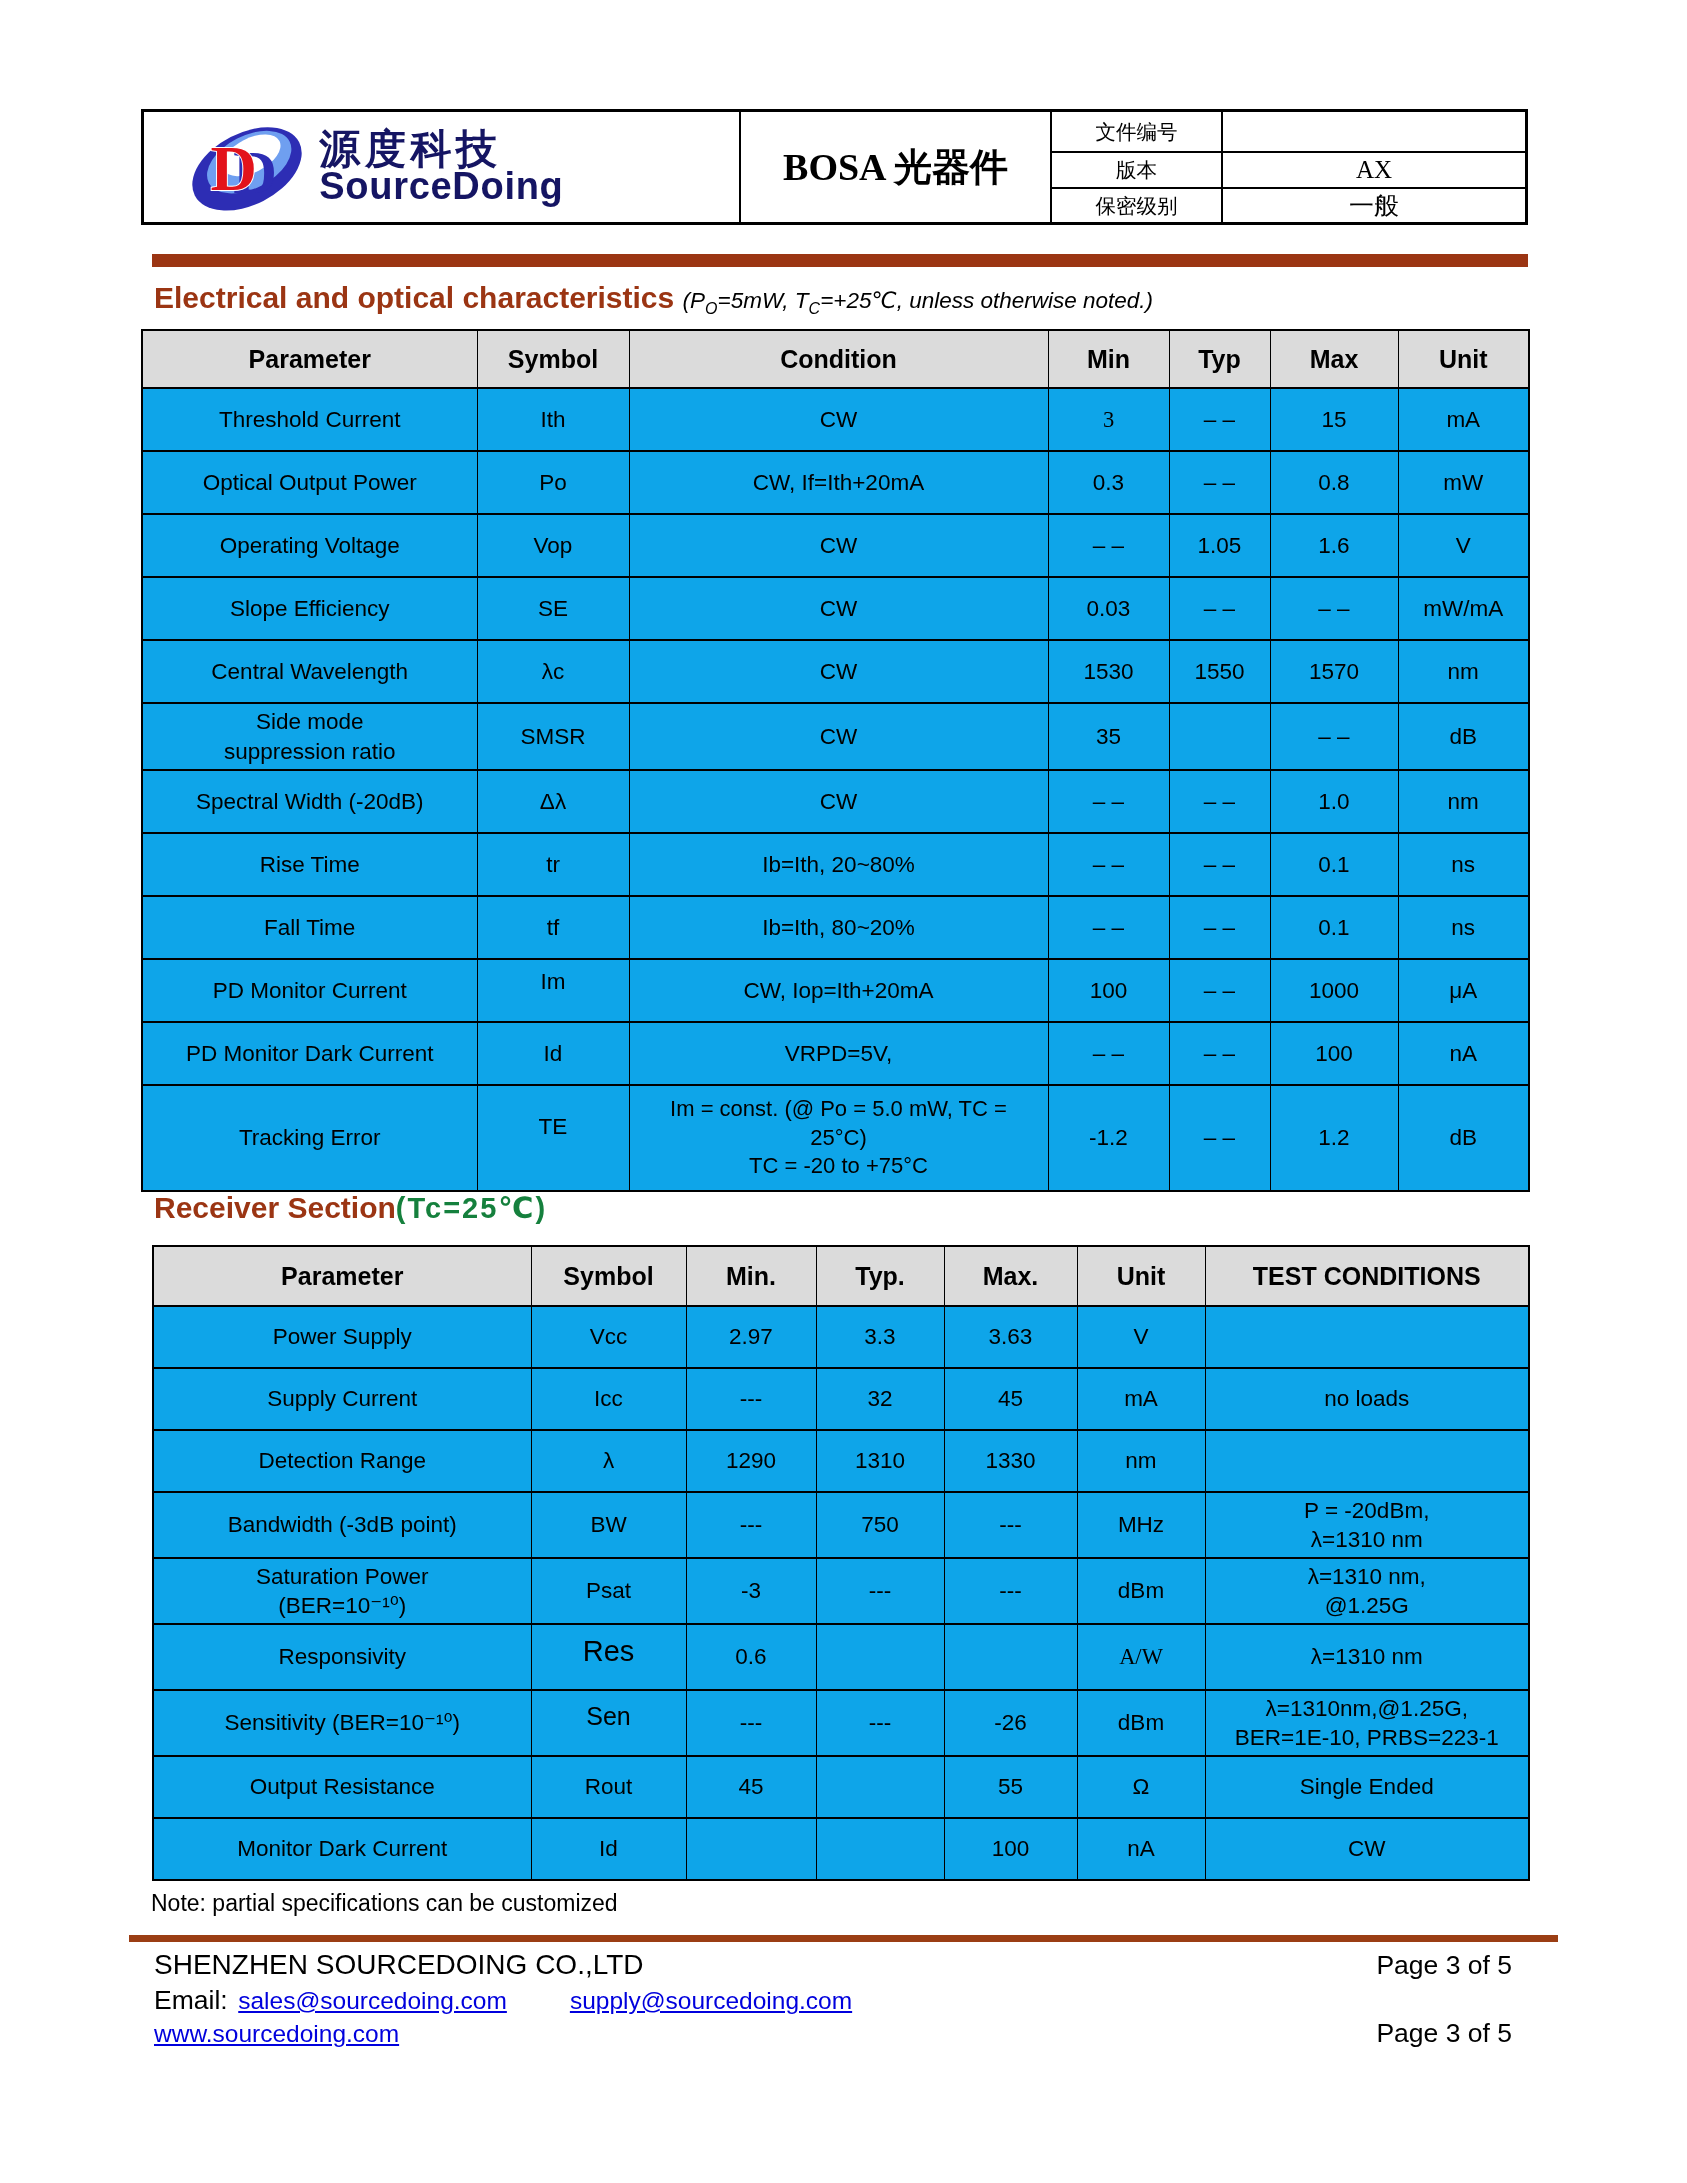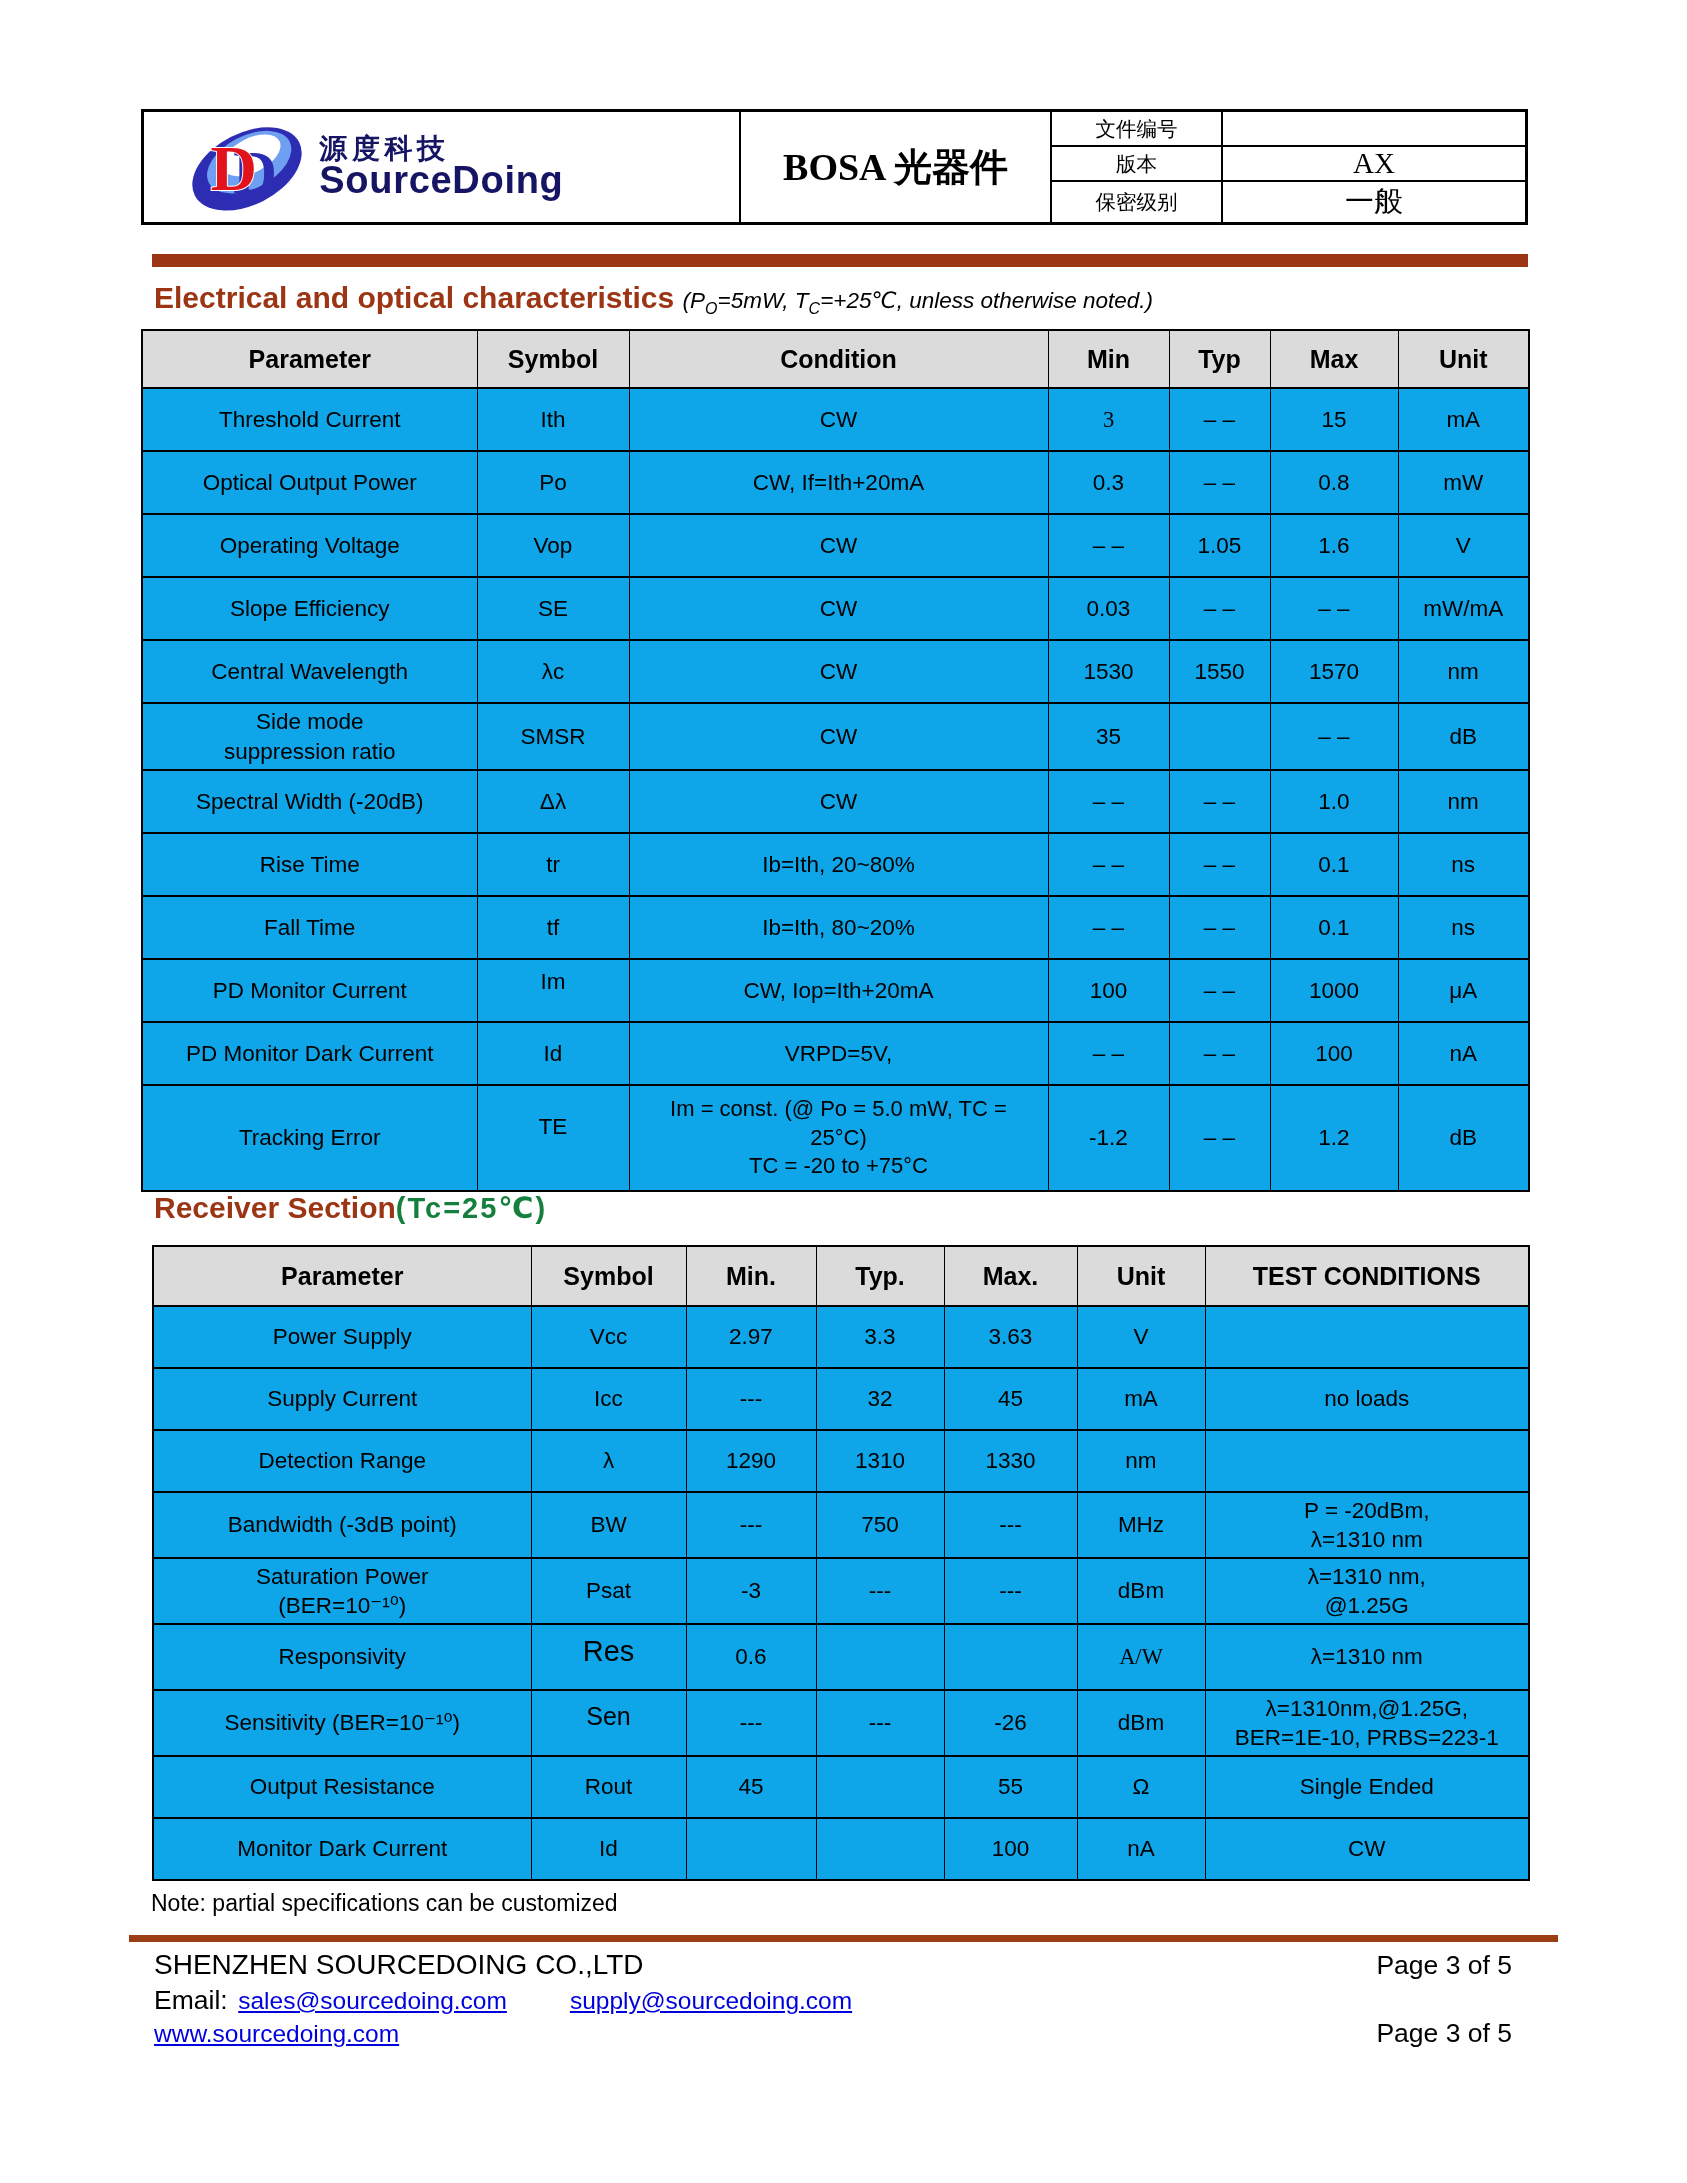--- a/index.html
+++ b/index.html
@@ -6,30 +6,30 @@
   body { background:#888; font-family:"Liberation Sans","DejaVu Sans",sans-serif; }
   .page { position:relative; width:1687px; height:2183px; background:#ffffff; overflow:hidden; }
   .serif { font-family:"Liberation Serif","DejaVu Serif",serif; }
 
   
   .header-box { position:absolute; left:141px; top:109px; width:1387px; height:116px;
     border:3.3px solid #000; display:flex; }
   .logo-cell { width:597px; border-right:2px solid #000; display:flex; align-items:center; padding-left:40px; }
   .logo-mark { width:126px; height:98px; flex:0 0 auto; }
   .logo-text { margin-left:9.3px; color:#151563; line-height:1; }
-  .logo-zh { font-size:28px; font-weight:bold; letter-spacing:4.6px; }
+  .logo-zh { font-size:41px; font-weight:bold; letter-spacing:4.6px; }
   .logo-en { font-size:38px; font-weight:bold; margin-top:-2.6px; letter-spacing:0.7px; }
   .title-cell { width:311px; border-right:2px solid #000; display:flex; align-items:center; justify-content:center;
     font-family:"Liberation Serif","DejaVu Serif",serif; font-weight:bold; font-size:38px; }
   .meta-cell { flex:1; display:flex; flex-direction:column; font-family:"Liberation Serif","DejaVu Serif",serif; }
   .meta-row { display:flex; border-bottom:2.6px solid #000; flex:33; }
   .meta-row:last-child { border-bottom:none; flex:29;font-family:Liberation Serif, serif; }
   .meta-row.first { flex:38; }
   .meta-label { width:171px; border-right:2px solid #000; display:flex; align-items:center; justify-content:center; font-size:20.5px; }
-  .meta-value { flex:1; display:flex; align-items:center; justify-content:center; font-size:29px; }
+  .meta-value { flex:1; display:flex; align-items:center; justify-content:center; font-size:25px; }
 
   
   .top-rule { position:absolute; left:152px; top:254px; width:1376px; height:13.2px; background:#9b3513; }
   .sec1-heading { position:absolute; left:154px; top:281px; white-space:nowrap; }
   .sec-title { color:#9b3513; font-weight:bold; font-size:30px; }
   .sec-sub { font-style:italic; font-size:22.5px; color:#000; }
   .sec-sub sub { font-size:16px; }
   .sec2-heading { position:absolute; left:154px; top:1191px; white-space:nowrap; }
   .sec2-suffix { color:#15803d; font-weight:bold; font-size:29px; letter-spacing:2px; }
 

